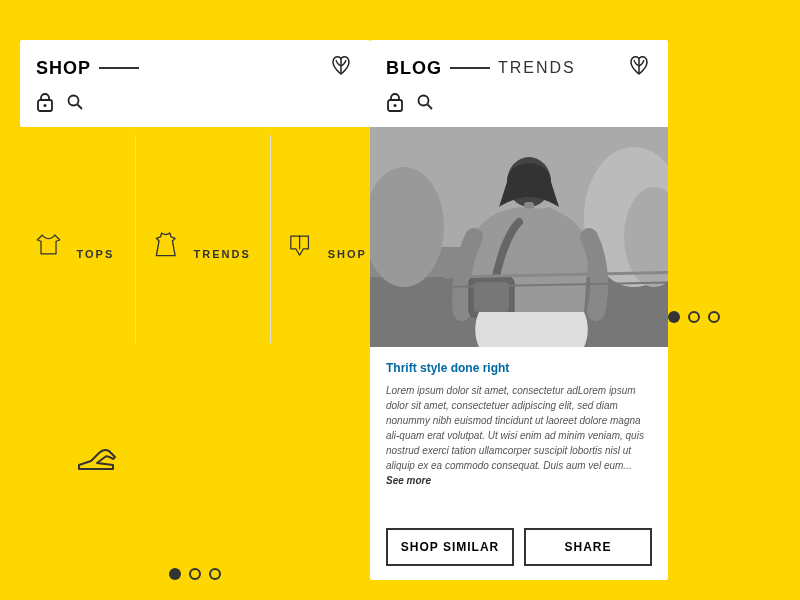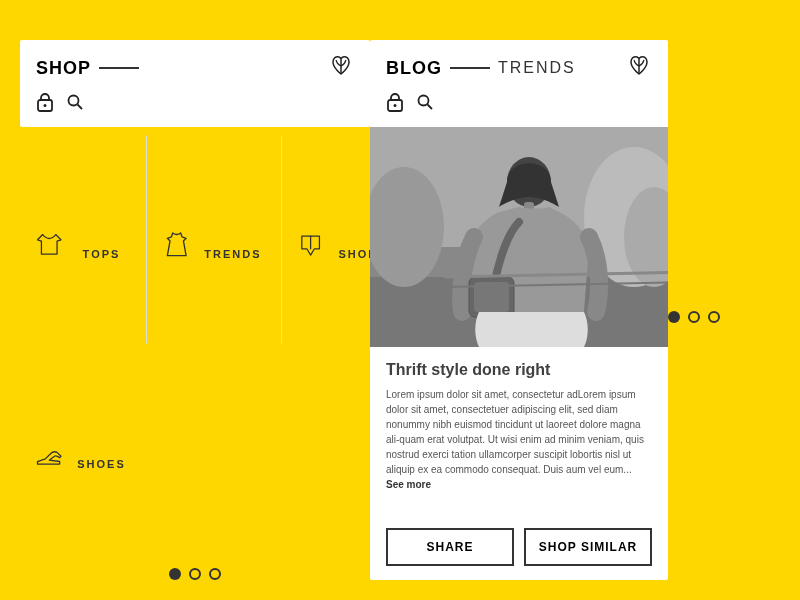--- a/index.html
+++ b/index.html
@@ -153,30 +153,31 @@
       background: #888;
       position: relative;
     }
     .blog-content {
       padding: 14px 16px;
       flex: 1;
       display: flex;
       flex-direction: column;
     }
     .blog-title {
-      font-size: 16px;
+      font-size: 12px;
       font-weight: bold;
       margin-bottom: 8px;
-      color: #404040;
+      color: #0369a1;
     }
     .blog-text {
       font-size: 10px;
       color: #555;
       line-height: 1.5;
       flex: 1;
+      font-style: italic;
     }
     .blog-buttons {
       display: flex;
       gap: 10px;
       margin-top: 12px;
     }
     .blog-btn {
       flex: 1;
       border: 2px solid #333;
       background: white;
@@ -267,21 +268,20 @@
         <div class="category-label">SHOP</div>
       </div>
 
 
 
       <div class="category-cell row-separator">
         <svg class="cat-svg" viewBox="0 0 56 56">
 
           <path d="M10 38 C10 38 16 36 22 34 L30 26 C32 24 36 22 40 24 L46 30 L44 32 C44 32 38 28 36 30 L28 36 L44 38 L44 42 L10 42 Z"></path>
         </svg>
-        <div class="category-label">SHOES</div>
       </div>
     </div>
 
     <div class="dots">
       <div class="dot"></div>
       <div class="dot empty"></div>
       <div class="dot empty"></div>
     </div>
   </div>
 
@@ -355,22 +355,22 @@
         </svg>
       </div>
 
       <div class="blog-content">
         <div class="blog-title">Thrift style done right</div>
         <div class="blog-text">
           <span>Lorem ipsum dolor sit amet, consectetur adLorem ipsum dolor sit amet, consectetuer adipiscing elit, sed diam nonummy nibh euismod tincidunt ut laoreet dolore magna ali-quam erat volutpat. Ut wisi enim ad minim veniam, quis nostrud exerci tation ullamcorper suscipit lobortis nisl ut aliquip ex ea commodo consequat. Duis aum vel eum...</span>
           <span style="color:#333;font-weight:bold;cursor:pointer;">See more</span>
         </div>
         <div class="blog-buttons">
+          <button class="blog-btn">SHOP SIMILAR</button>
           <button class="blog-btn">SHARE</button>
-          <button class="blog-btn">SHOP SIMILAR</button>
         </div>
       </div>
     </div>
 
     <div class="dots">
       <div class="dot"></div>
       <div class="dot empty"></div>
       <div class="dot empty"></div>
     </div>
   </div>

